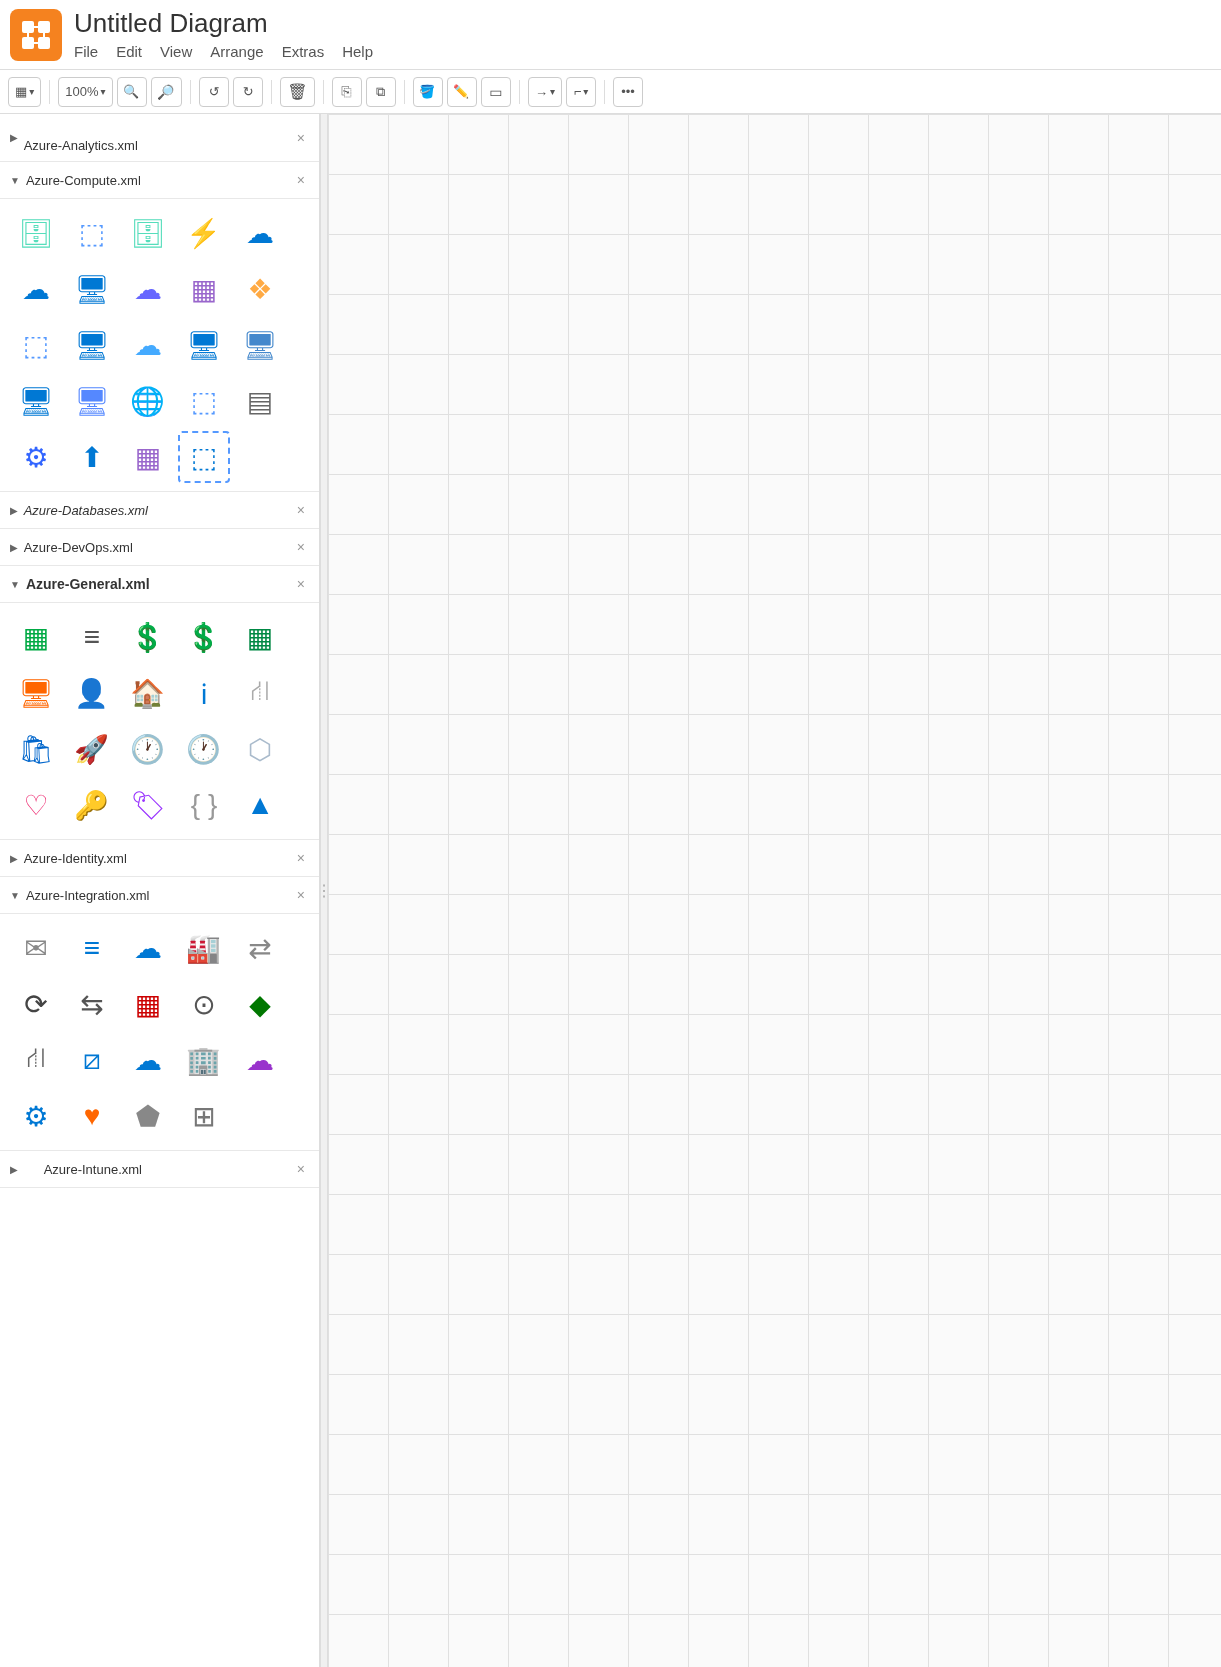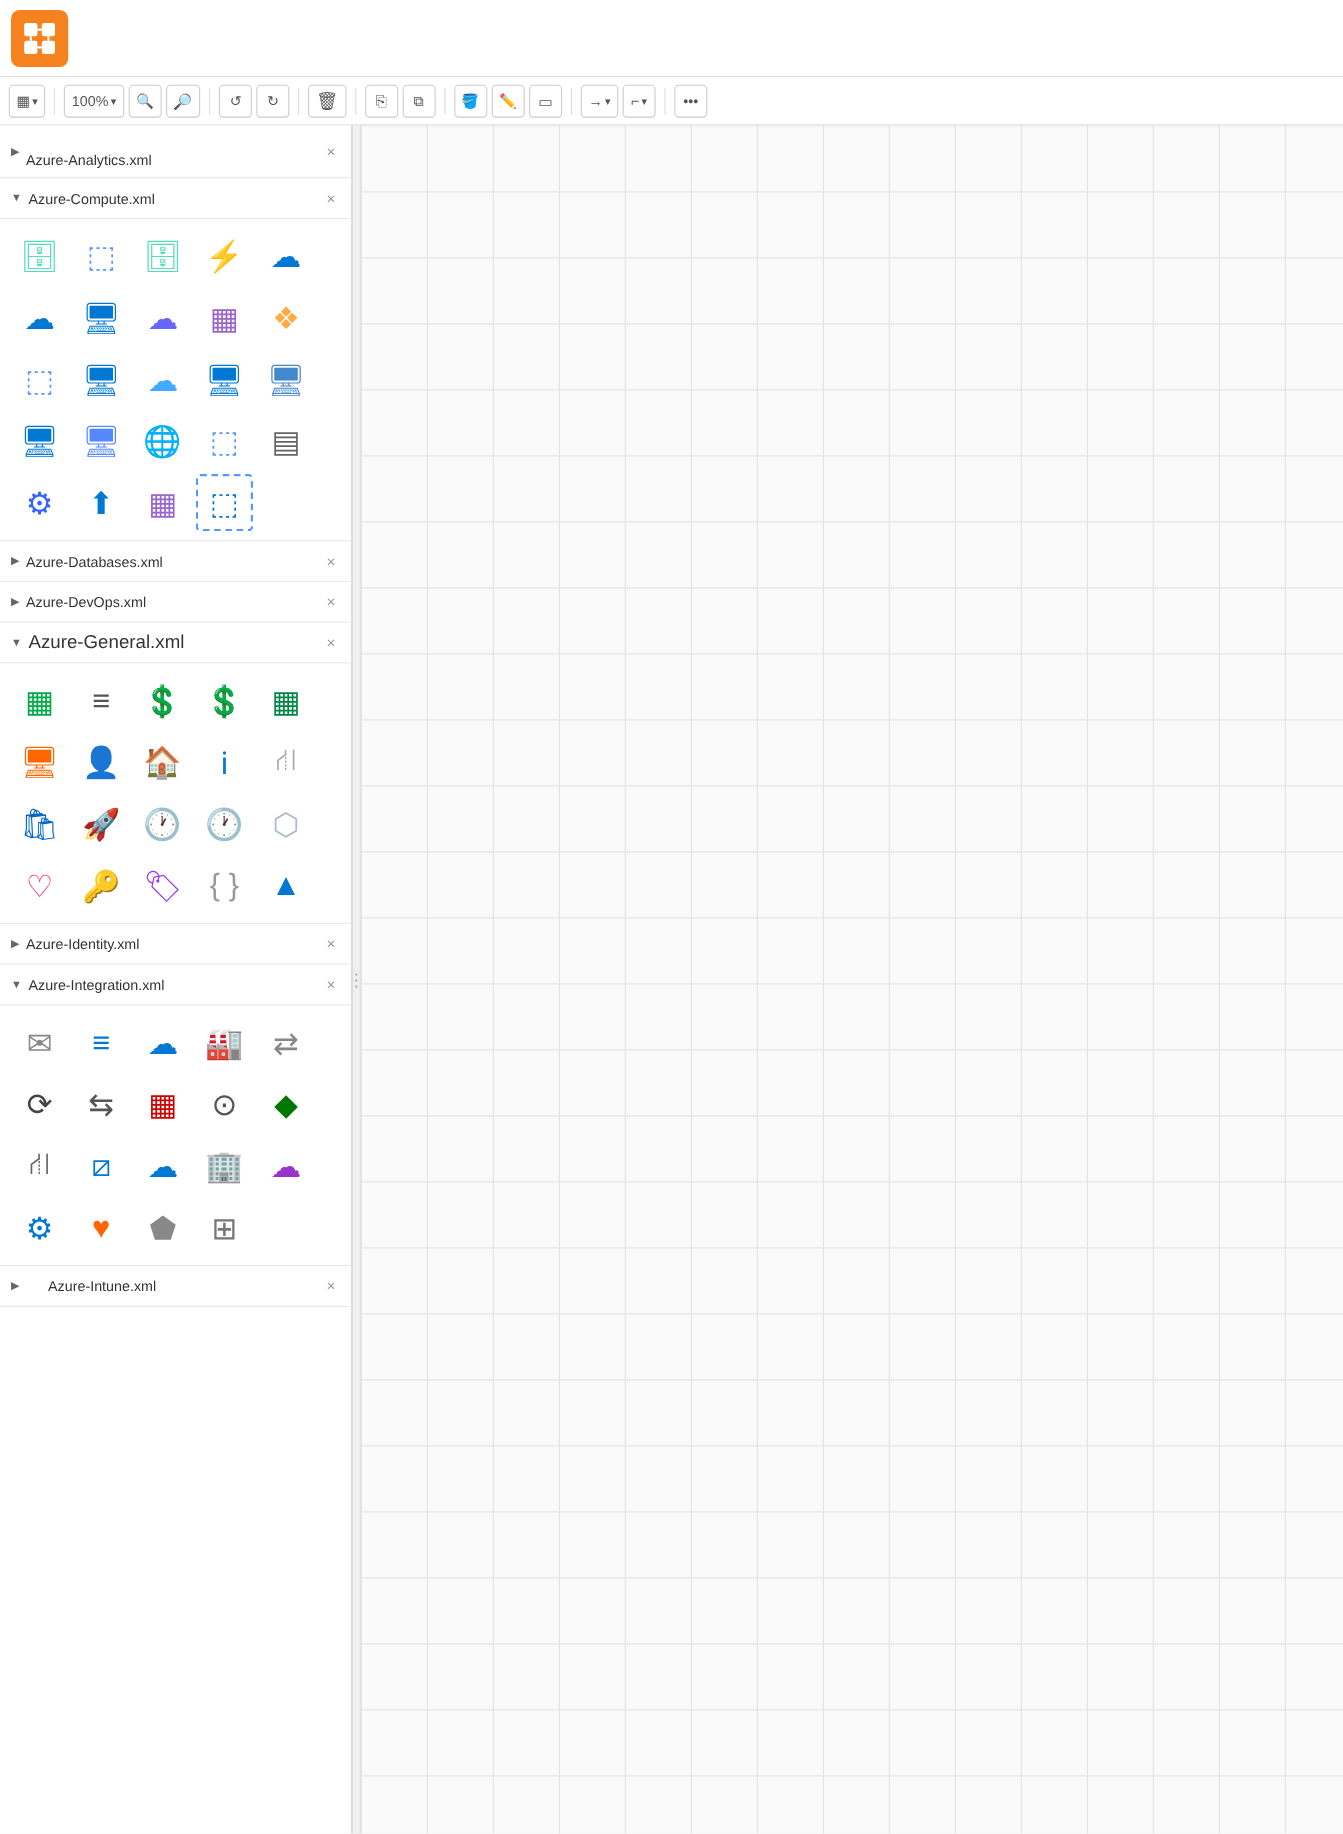--- a/index.html
+++ b/index.html
@@ -148,20 +148,31 @@
     <svg viewBox="0 0 36 36" xmlns="http://www.w3.org/2000/svg">
       <rect x="4" y="4" width="12" height="12" rx="2" fill="white"></rect>
       <rect x="20" y="4" width="12" height="12" rx="2" fill="white"></rect>
       <rect x="4" y="20" width="12" height="12" rx="2" fill="white"></rect>
       <rect x="20" y="20" width="12" height="12" rx="2" fill="white"></rect>
       <line x1="10" y1="16" x2="10" y2="20" stroke="white" stroke-width="2"></line>
       <line x1="26" y1="16" x2="26" y2="20" stroke="white" stroke-width="2"></line>
       <line x1="16" y1="10" x2="20" y2="10" stroke="white" stroke-width="2"></line>
       <line x1="16" y1="26" x2="20" y2="26" stroke="white" stroke-width="2"></line>
     </svg>
+  </div>
+  <div id="title-menu">
+    <div id="app-title">Untitled Diagram</div>
+    <div id="menu-bar">
+    <span class="menu-item">File</span>
+        <span class="menu-item">Edit</span>
+        <span class="menu-item">View</span>
+        <span class="menu-item">Arrange</span>
+        <span class="menu-item">Extras</span>
+        <span class="menu-item">Help</span>
+      </div>
   </div>
 </div>
 
 <div id="toolbar">
   <div class="toolbar-btn zoom-btn">
     <span>▦</span>
     <span class="dropdown-arrow">▾</span>
   </div>
   <div class="toolbar-separator"></div>
   <div class="toolbar-btn zoom-btn">
@@ -256,35 +267,35 @@
         <div class="icon-item" title="vm-image" style="color: rgb(85, 153, 255);">⬚</div>
         <div class="icon-item" title="disk-image" style="color: rgb(102, 102, 102);">▤</div>
         <div class="icon-item" title="settings" style="color: rgb(51, 102, 255);">⚙</div>
         <div class="icon-item" title="cloud-upload" style="color: rgb(0, 120, 212);">⬆</div>
         <div class="icon-item" title="container-2" style="color: rgb(153, 102, 204);">▦</div>
         <div class="icon-item selected" title="vm-selected" style="color: rgb(0, 120, 212);">⬚</div>
       </div>
       <div class="section-header">
         <div class="section-header-left">
           <span class="section-toggle">▶</span>
-          <span style="font-size: 13px;">Azure-Databases.xml</span>
+          <span style="font-size: 13px; font-style: italic;">Azure-Databases.xml</span>
         </div>
         <span class="section-close">×</span>
       </div>
       <div class="section-header">
         <div class="section-header-left">
           <span class="section-toggle">▶</span>
           <span style="font-size: 13px;">Azure-DevOps.xml</span>
         </div>
         <span class="section-close">×</span>
       </div>
       <div class="section-header">
         <div class="section-header-left">
           <span class="section-toggle">▼</span>
-          <span style="font-size: 17px;">Azure-General.xml</span>
+          <span style="font-size: 14px; font-weight: bold;">Azure-General.xml</span>
         </div>
         <span class="section-close">×</span>
       </div>
       <div class="icon-grid">
         <div class="icon-item" title="grid" style="color: rgb(0, 170, 68);">▦</div>
         <div class="icon-item" title="list" style="color: rgb(85, 85, 85);">≡</div>
         <div class="icon-item" title="cost-circle" style="color: rgb(0, 153, 51);">💲</div>
         <div class="icon-item" title="cost-dollar" style="color: rgb(0, 170, 0);">💲</div>
         <div class="icon-item" title="portal" style="color: rgb(0, 136, 68);">▦</div>
         <div class="icon-item" title="screen" style="color: rgb(255, 102, 0);">🖥</div>

